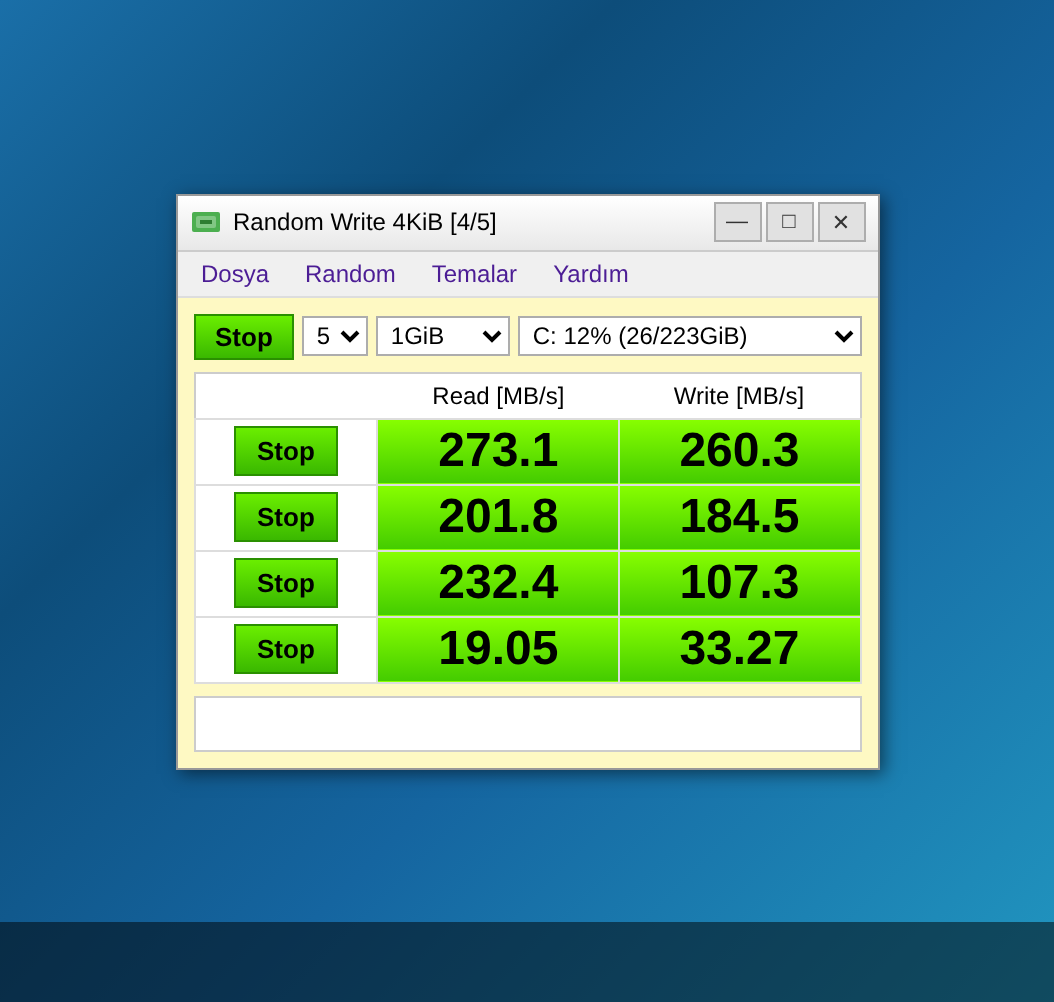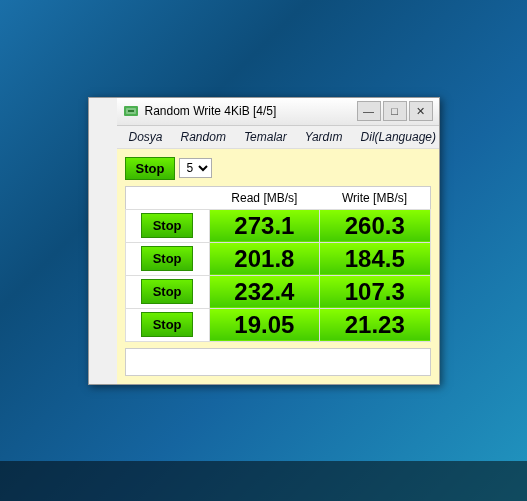--- a/index.html
+++ b/index.html
@@ -23,21 +23,20 @@
       background: rgba(0,0,0,0.5);
     }
 
     .window {
       position: relative;
       background: #f0f0f0;
       border: 1px solid #999;
       box-shadow: 2px 2px 8px rgba(0,0,0,0.5);
       width: 352px;
       margin-bottom: 20px;
-      padding-left: 28px;
     }
 
     .title-bar {
       background: linear-gradient(to bottom, #ffffff, #e8e8e8);
       padding: 4px 6px;
       display: flex;
       align-items: center;
       justify-content: space-between;
       border-bottom: 1px solid #ccc;
       height: 28px;
@@ -77,22 +76,21 @@
       padding: 2px 8px;
       display: flex;
       gap: 10px;
       font-size: 12px;
       border-bottom: 1px solid #ddd;
     }
 
     .menu-item {
       padding: 2px 4px;
       cursor: pointer;
-      color: #0f172a;
-      font-style: italic;
+      color: #4c1d95;
     }
 
     .content {
       padding: 8px;
       background: #fef9c3;
     }
 
     .top-controls {
       display: flex;
       align-items: center;
@@ -201,33 +199,43 @@
       <div class="title-btn">□</div>
       <div class="title-btn close">✕</div>
     </div>
   </div>
 
   <div class="menu-bar">
     <span class="menu-item">Dosya</span>
     <span class="menu-item">Random</span>
     <span class="menu-item">Temalar</span>
     <span class="menu-item">Yardım</span>
-    <span class="menu-item">Dil(Language)</span>
   </div>
 
   <div class="content">
 
     <div class="top-controls">
       <button class="stop-btn-top">Stop</button>
       <select>
         <option>5</option>
         <option>1</option>
         <option>2</option>
         <option>3</option>
         <option>8</option>
+      </select>
+      <select>
+        <option>1GiB</option>
+        <option>512MiB</option>
+        <option>2GiB</option>
+        <option>4GiB</option>
+      </select>
+      <select class="drive-select">
+        <option>C: 12% (26/223GiB)</option>
+        <option>D:</option>
+        <option>E:</option>
       </select>
     </div>
 
     <table class="data-table">
       <thead>
         <tr>
           <th></th>
           <th class="col-header">Read [MB/s]</th>
           <th class="col-header">Write [MB/s]</th>
         </tr>
@@ -244,20 +252,20 @@
             <td class="value-cell">184.5</td>
           </tr>
           <tr>
             <td style="padding: 3px 4px; background: white;"><button class="stop-btn">Stop</button></td>
             <td class="value-cell">232.4</td>
             <td class="value-cell">107.3</td>
           </tr>
           <tr>
             <td style="padding: 3px 4px; background: white;"><button class="stop-btn">Stop</button></td>
             <td class="value-cell">19.05</td>
-            <td class="value-cell">21.23</td>
+            <td class="value-cell">33.27</td>
           </tr>
         </tbody>
     </table>
 
     <div class="bottom-area"></div>
   </div>
 </div>
 
 </body></html>

